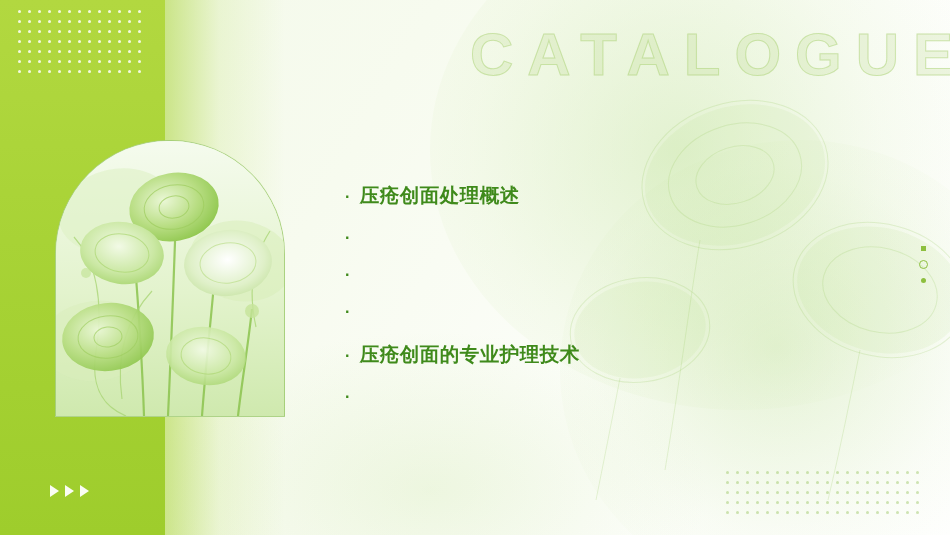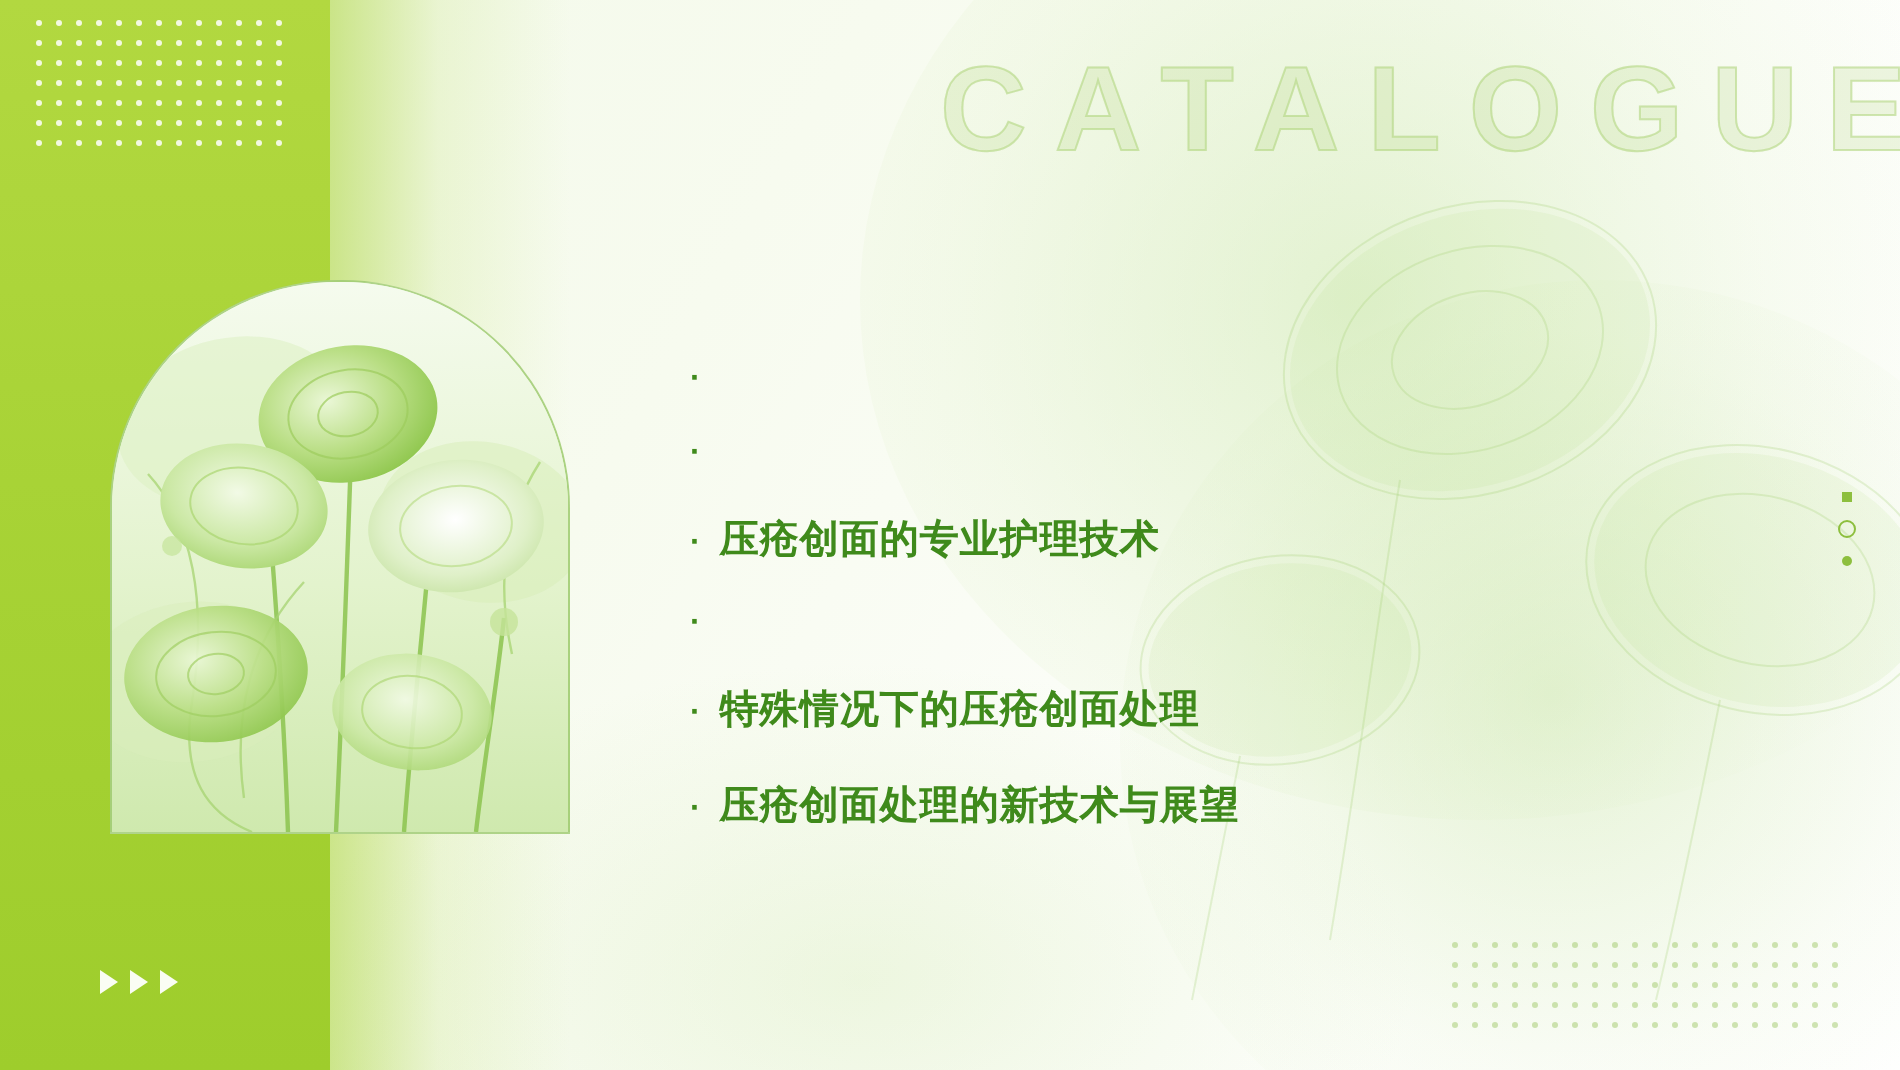--- a/index.html
+++ b/index.html
@@ -492,34 +492,33 @@
       </g>
 
       <circle cx="196" cy="170" r="7" fill="#c5e49a" opacity="0.8"></circle>
       <circle cx="30" cy="132" r="5" fill="#c5e49a" opacity="0.7"></circle>
     </svg>
   </div>
 
   <div class="toc" id="toc">
       <div class="toc-item">
         <span class="toc-bullet">·</span>
+        <span>压疮创面处理概述</span>
+      </div>
+      <div class="toc-item">
+        <span class="toc-bullet">·</span>
+      </div>
+      <div class="toc-item">
+        <span class="toc-bullet">·</span>
       </div>
       <div class="toc-item">
         <span class="toc-bullet">·</span>
       </div>
       <div class="toc-item">
         <span class="toc-bullet">·</span>
         <span>压疮创面的专业护理技术</span>
       </div>
       <div class="toc-item">
         <span class="toc-bullet">·</span>
       </div>
-      <div class="toc-item">
-        <span class="toc-bullet">·</span>
-        <span>特殊情况下的压疮创面处理</span>
-      </div>
-      <div class="toc-item">
-        <span class="toc-bullet">·</span>
-        <span>压疮创面处理的新技术与展望</span>
-      </div>
     </div>
 
 </div>
 
 </body></html>

